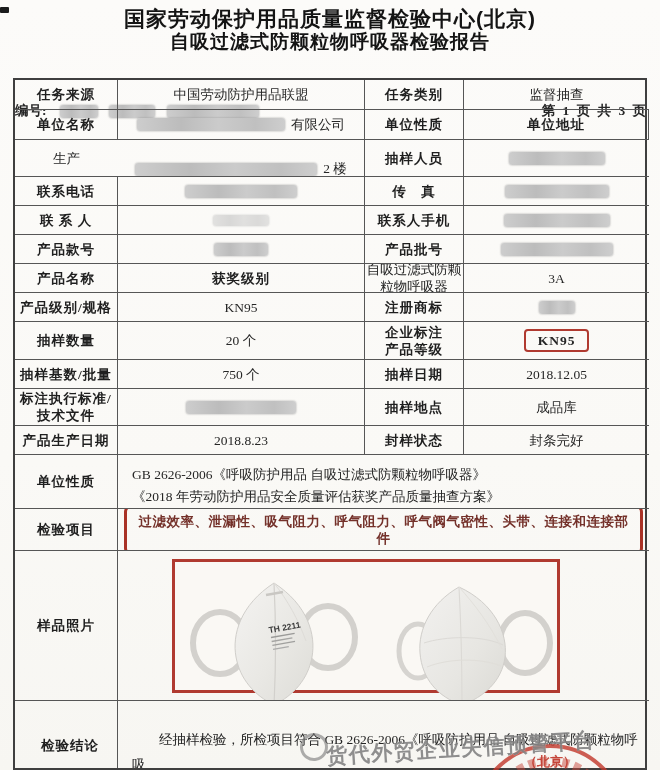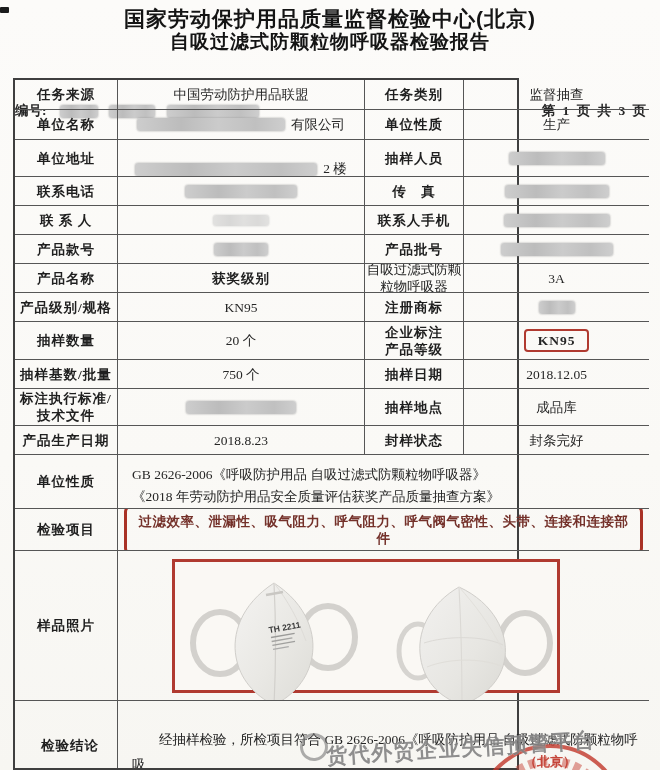--- a/index.html
+++ b/index.html
@@ -18,21 +18,21 @@
   .report-no{position:absolute;left:0;top:2px;}
   .page-ind{position:absolute;right:0;top:2px;letter-spacing:2px;}
   .corner-mark{position:absolute;left:0;top:7px;width:9px;height:6px;background:#1c1c1c;border-radius:1px;}
 
   .redact{display:inline-block;height:13px;border-radius:3px;vertical-align:middle;
     background:linear-gradient(90deg,#cdcdcd,#bcbcbc 30%,#cbcbcb 55%,#c0c0c0 80%,#cecece);
     box-shadow:0 0 2px rgba(150,150,150,.9);}
   .redact.light{opacity:.55;height:11px;}
 
   #report-table{
-    position:absolute;left:13px;top:78px;width:506px;height:692px;
+    position:absolute;left:13px;top:78px;width:634px;height:692px;
     display:grid;grid-template-columns:103px 247px 99px 185px;
     grid-template-rows:30px 30px 37px 29px 29px 29px 29px 29px 38px 29px 37px 29px 54px 42px 150px 1fr;
     border:2px solid #3f3f3f;box-sizing:border-box;background:transparent;
   }
   .c{border-right:1px solid #565656;border-bottom:1px solid #565656;
      display:flex;align-items:center;justify-content:center;
      font-size:13.5px;line-height:17px;text-align:center;white-space:pre-line;
      overflow:hidden;position:relative;box-sizing:border-box;}
   .c.last{border-right:none;}
   .c.nb{border-bottom:none;}
@@ -89,23 +89,23 @@
     <div class="c">中国劳动防护用品联盟</div>
     <div class="c lab">任务类别</div>
     <div class="c last">监督抽查</div>
 
     <div class="c lab">单位名称</div>
     <div class="c gap6">
       <span class="redact" style="width:148px"></span>
       <span>有限公司</span>
     </div>
     <div class="c lab">单位性质</div>
+    <div class="c lab">单位地址</div>
+
     <div class="c last">生产</div>
-
-    <div class="c lab">单位地址</div>
     <div class="c col">
       <span class="redact light" style="width:168px"></span>
       <span>
         <span class="redact" style="width:182px;margin-right:6px"></span><span>2 楼</span>
       </span>
     </div>
     <div class="c lab">抽样人员</div>
     <div class="c last">
       <span class="redact" style="width:96px"></span>
     </div>

